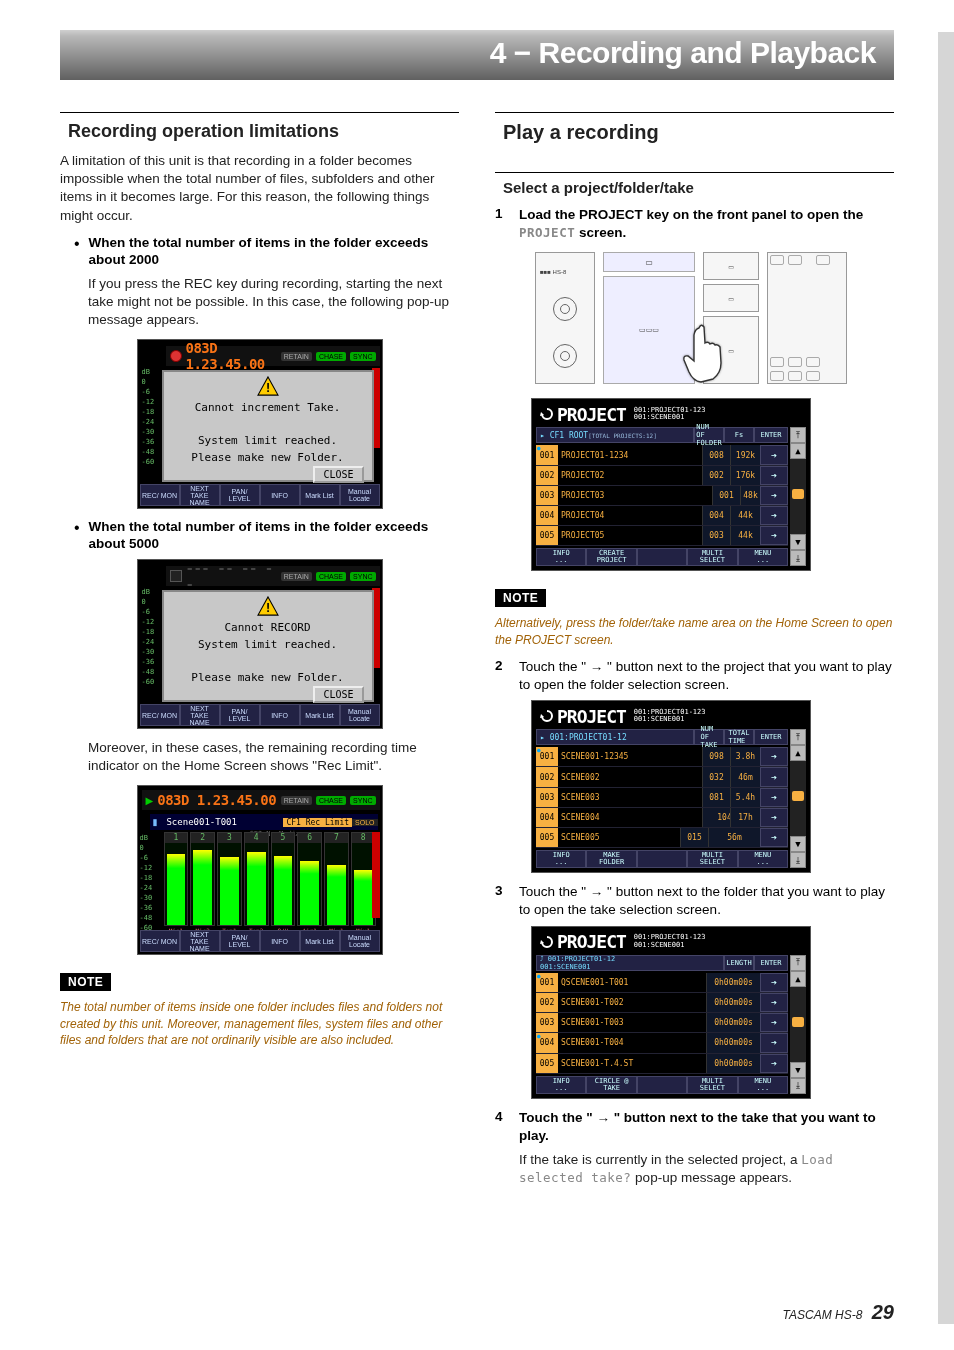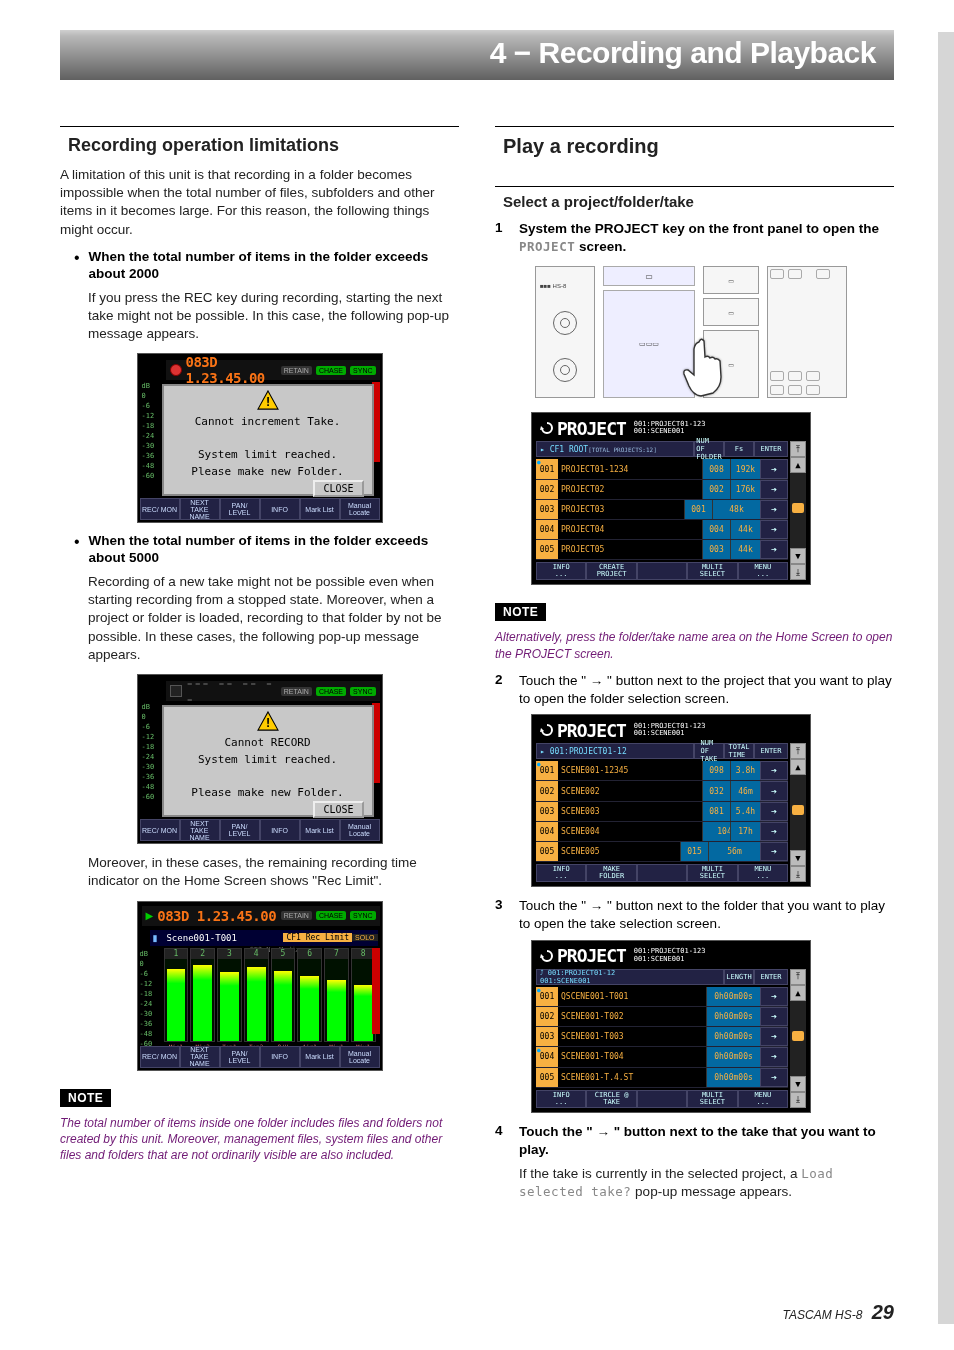--- a/index.html
+++ b/index.html
@@ -2,21 +2,21 @@
 <html><head>
 <meta charset="utf-8">
 <style>
   * { box-sizing: border-box; margin: 0; padding: 0; }
   html, body { width: 954px; background: #fff; font-family: "Helvetica Neue", Arial, sans-serif; color: #000; }
   .page { width: 954px; height: 1350px; position: relative; padding: 30px 60px 30px 60px; }
   .chapter-bar {
     background: linear-gradient(to bottom, #d0d0d0 0%, #b8b8b8 12%, #606060 100%);
     color: #fff; font-weight: 800; font-size: 30px;
     padding: 6px 18px 10px 0; text-align: right; letter-spacing: -0.5px;
-    margin-bottom: 34px;
+    margin-bottom: 20px;
   }
   .columns { display: flex; gap: 36px; }
   .col { flex: 1 1 0; min-width: 0; }
   h2.section {
     font-size: 18px; font-weight: 700; color: #222;
     border-top: 1px solid #000; padding: 8px 2px 0 8px; margin-bottom: 10px; margin-top: 12px;
   }
   h2.section.big {
     font-size: 20px;
   }
@@ -31,21 +31,21 @@
   .bullet-text { display: inline-block; width: calc(100% - 20px); font-weight: 700; font-size: 13.5px; line-height: 1.25; }
   .step { display: flex; gap: 10px; margin: 10px 0 6px 0; }
   .step-num { font-weight: 700; font-size: 13.5px; width: 14px; flex: none; }
   .step-text { font-size: 13.5px; line-height: 1.35; }
   .step-text .bold { font-weight: 700; }
   .mono { font-family: ui-monospace, Menlo, Consolas, monospace; font-size: 12.5px; color: #888; letter-spacing: 0.5px; }
   .note-tag {
     display: inline-block; background: #000; color: #fff; font-size: 12px; font-weight: 700;
     padding: 2px 8px; letter-spacing: 0.5px; margin: 8px 0 4px 0;
   }
-  .note-text { font-style: italic; font-size: 12px; line-height: 1.35; color: #701a75; margin: 4px 0 10px 0; }
+  .note-text { font-style: italic; font-size: 12px; line-height: 1.35; color: #a16207; margin: 4px 0 10px 0; }
   .screenshot {
     display: block; margin: 6px auto 10px auto; background: #000;
     border: 1px solid #555; position: relative; overflow: hidden;
   }
   .ss-popup { width: 246px; height: 170px; }
   .ss-hs { width: 246px; height: 170px; }
   .ss-device { width: 320px; height: 140px; background: #fff; border: none; }
   .ss-proj { width: 280px; height: 173px; }
 
   
@@ -115,21 +115,21 @@
   }
   .proj-title .pj svg { margin-right:3px; }
   .proj-title .sub { flex:1; color:#fff; font-size:7px; padding-left:4px; line-height:1.1; white-space:pre;}
   .proj-hdr { position:absolute; top:28px; left:4px; right:22px; height:16px; display:flex; background:#000; }
   .proj-hdr .c { border:1px solid #446; background:#224; color:#cff; font-size:7px; display:flex; align-items:center; justify-content:center;}
   .proj-rows { position:absolute; top:46px; left:4px; right:22px; bottom:24px; display:flex; flex-direction:column;}
   .proj-row { flex:1; display:flex; border-bottom:1px solid #223;}
   .proj-row .idx { width:22px; background:#f7b042; color:#000; font-size:8px; display:flex; align-items:center; justify-content:center; position:relative;}
   .proj-row .idx .mark { position:absolute; top:-1px; left:1px; font-size:6px; color:#0af;}
   .proj-row .nm { flex:1; background:#000; color:#f7b042; font-size:8px; display:flex; align-items:center; padding-left:3px;}
-  .proj-row .v { background:#0369a1; color:#f7b042; font-size:8px; display:flex; align-items:center; justify-content:center; border-left:1px solid #333;}
+  .proj-row .v { background:#0f172a; color:#f7b042; font-size:8px; display:flex; align-items:center; justify-content:center; border-left:1px solid #333;}
   .proj-row .arr { width:28px; background:#224; border:1px solid #446; display:flex; align-items:center; justify-content:center;}
   .proj-row .arr span { color:#cff; font-size:10px;}
   .proj-footer { position:absolute; bottom:4px; left:4px; right:22px; height:18px; display:flex;}
   .proj-footer .fbtn { flex:1; background:#224; border:1px solid #446; color:#cff; font-size:7px; display:flex; align-items:center; justify-content:center; text-align:center; line-height:1; white-space:pre;}
   .proj-footer .fbtn.dim { color:#557;}
   .proj-scroll { position:absolute; right:4px; top:28px; bottom:4px; width:16px; display:flex; flex-direction:column;}
   .proj-scroll .sbtn { flex:0 0 16px; background:#bbb; border:1px solid #888; color:#000; font-size:9px; display:flex; align-items:center; justify-content:center;}
   .proj-scroll .track { flex:1; background:#222; position:relative;}
   .proj-scroll .thumb { position:absolute; left:2px; right:2px; height:10px; background:#f7b042; border-radius:2px;}
 
@@ -206,21 +206,20 @@
               <div class="pb-btn">Manual
 Locate</div>
             </div>
         </div>
       </div>
 
       <div class="bullet-block">
         <span class="bullet-dot">•</span>
         <span class="bullet-text">When the total number of items in the folder exceeds about 5000</span>
       </div>
-      <p class="body indented">Recording of a new take might not be possible even when starting recording from a stopped state. Moreover, when a project or folder is loaded, recording to that folder by not be possible. In these cases, the following pop-up message appears.</p>
 
       
       <div class="screenshot ss-popup">
         <div class="popup-wrap">
           <div class="popup-leftmeter" id="meter2">
               <span>dB</span>
               <span>0</span>
               <span>-6</span>
               <span>-12</span>
               <span>-18</span>
@@ -363,21 +362,21 @@
       <p class="note-text">The total number of items inside one folder includes files and folders not created by this unit. Moreover, management files, system files and other files and folders that are not ordinarily visible are also included.</p>
     </div>
 
     <div class="col">
       <h2 class="section big">Play a recording</h2>
       <h3 class="subsection">Select a project/folder/take</h3>
 
       <div class="step">
         <div class="step-num">1</div>
         <div class="step-text">
-          <span class="bold" id="s1text"><span>System the </span><span>PROJECT</span><span> key on the front panel to open the </span><span class="mono">PROJECT</span><span> screen.</span></span>
+          <span class="bold" id="s1text"><span>Load the </span><span>PROJECT</span><span> key on the front panel to open the </span><span class="mono">PROJECT</span><span> screen.</span></span>
         </div>
       </div>
 
       
       <div class="screenshot ss-device" style="margin-left:36px;position:relative;">
         <div class="dev-wrap">
           <div class="dev-box dev-dials">
             <div style="font-size:6px;align-self:flex-start;">■■■ <span>HS-8</span></div>
             <div class="dev-dial"></div>
             <div class="dev-dial"></div>
@@ -457,21 +456,21 @@
                 <div class="v" style="width: 28px;">002</div>
                 <div class="v" style="width: 30px;">176k</div>
                 <div class="arr">
                   <span>➔</span>
                 </div>
               </div>
               <div class="proj-row">
                 <div class="idx">003</div>
                 <div class="nm">PROJECT03</div>
                 <div class="v" style="width: 28px;">001</div>
-                <div class="v" style="width: 48px;">48k</div>
+                <div class="v" style="width: 20px;">48k</div>
                 <div class="arr">
                   <span>➔</span>
                 </div>
               </div>
               <div class="proj-row">
                 <div class="idx">004</div>
                 <div class="nm">PROJECT04</div>
                 <div class="v" style="width: 28px;">004</div>
                 <div class="v" style="width: 30px;">44k</div>
                 <div class="arr">

